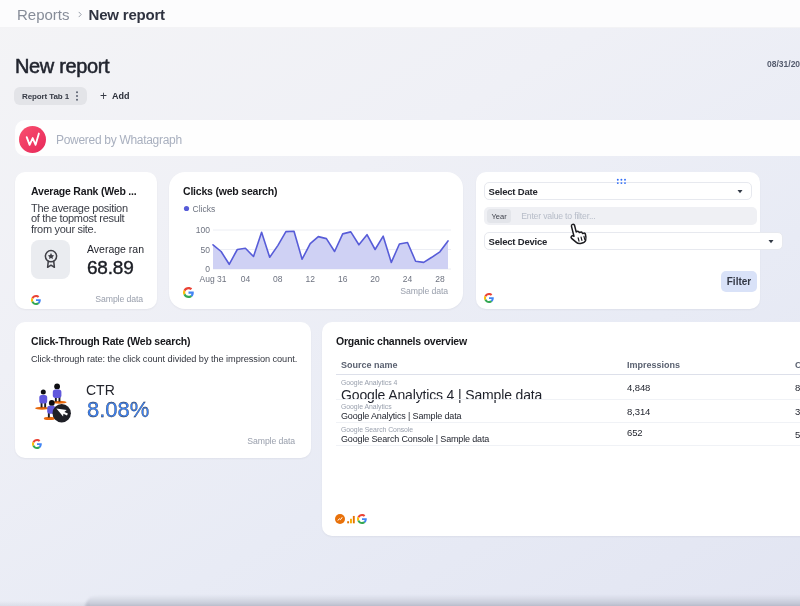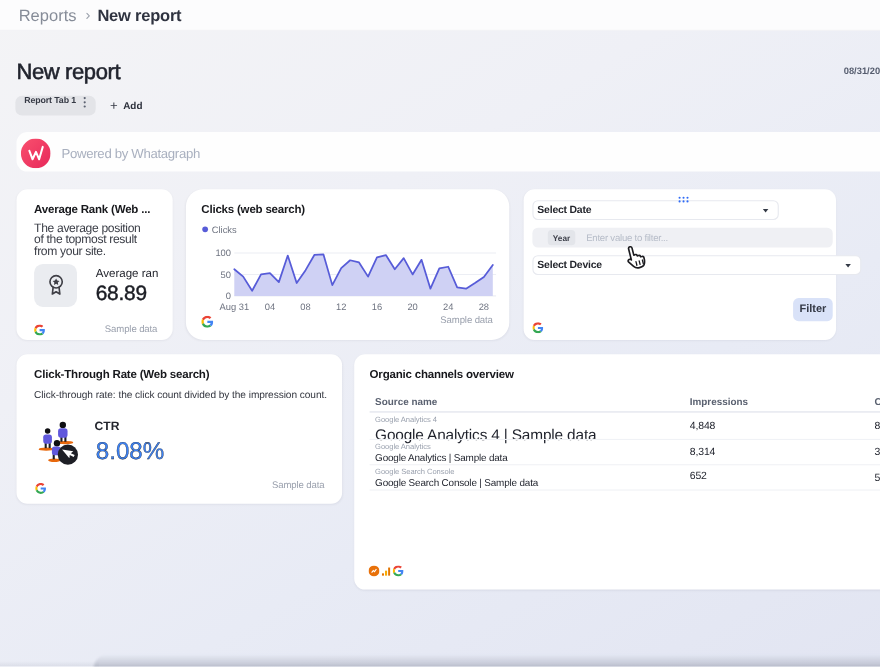--- a/index.html
+++ b/index.html
@@ -18,21 +18,21 @@
   <span style="color:#868c98;">Reports</span>
   <svg width="6" height="7" viewBox="0 0 6 7" style="margin:0 6px 0 7px;">
       <polyline points="2,1.2 4.2,3.5 2,5.8" fill="none" stroke="#9aa0ab" stroke-width="1" stroke-linecap="round" stroke-linejoin="round"></polyline>
     </svg>
   <span style="color:#2f3340;font-weight:700;letter-spacing:-0.2px;">New report</span>
 </div>
 
 <div class="abs" style="left:15px;top:55px;font-size:20px;font-weight:400;-webkit-text-stroke:0.5px #21242e;color:#21242e;letter-spacing:-0.35px;">New report</div>
 <div class="abs" style="left:767px;top:59px;font-size:8.5px;font-weight:700;color:#555c6e;white-space:nowrap;">08/31/2023 - 09/29/2023</div>
 
-<div class="abs" style="left:14px;top:87px;width:73px;height:18px;background:#e3e4e8;border-radius:6px;display:flex;align-items:flex-start;">
+<div class="abs" style="left:14px;top:87px;width:73px;height:18px;background:#e3e4e8;border-radius:6px;display:flex;align-items:center;">
   <span style="margin-left:8px;font-size:8px;font-weight:700;color:#363a45;white-space:nowrap;letter-spacing:-0.1px;">Report Tab 1</span>
   <svg width="4" height="12" viewBox="0 0 4 12" style="margin-left:6px;">
       <circle cx="2" cy="2.2" r="1" fill="#5b6170"></circle>
       <circle cx="2" cy="6" r="1" fill="#5b6170"></circle>
       <circle cx="2" cy="9.8" r="1" fill="#5b6170"></circle>
     </svg>
 </div>
 <div class="abs" style="left:100px;top:87px;height:18px;display:flex;align-items:center;font-size:9px;font-weight:700;color:#2b2f3a;">
   <span style="font-size:12px;font-weight:400;margin-right:5px;color:#363a45;">+</span>Add
 </div>
@@ -103,28 +103,28 @@
 
 <div class="card" style="left:476px;top:172px;width:284px;height:137px;">
   <svg class="abs" style="left:140px;top:6px;z-index:6;" width="11" height="7" viewBox="0 0 11 7">
     <circle cx="1.8" cy="1.8" r="0.95" fill="#2f6bf6"></circle>
       <circle cx="5.4" cy="1.8" r="0.95" fill="#2f6bf6"></circle>
       <circle cx="9" cy="1.8" r="0.95" fill="#2f6bf6"></circle>
     <circle cx="1.8" cy="5.1" r="0.95" fill="#2f6bf6"></circle>
       <circle cx="5.4" cy="5.1" r="0.95" fill="#2f6bf6"></circle>
       <circle cx="9" cy="5.1" r="0.95" fill="#2f6bf6"></circle>
   </svg>
-  <div class="abs" style="left:8px;top:10px;width:224px;height:18px;background:#fff;border:1px solid #e7e9ef;border-radius:5px;display:flex;align-items:center;justify-content:space-between;padding:0 8px 0 3.5px;">
+  <div class="abs" style="left:8px;top:10px;width:268px;height:18px;background:#fff;border:1px solid #e7e9ef;border-radius:5px;display:flex;align-items:center;justify-content:space-between;padding:0 8px 0 3.5px;">
     <span style="font-size:9.5px;font-weight:700;color:#23252c;letter-spacing:-0.2px;">Select Date</span>
     <svg width="6" height="5" viewBox="0 0 6 5">
         <polygon points="0.5,1 5.5,1 3,4.2" fill="#333a46"></polygon>
       </svg>
   </div>
   <div class="abs" style="left:8px;top:35px;width:273px;height:18px;background:#eff0f4;border-radius:5px;display:flex;align-items:center;">
-    <span style="margin-left:14px;background:#e3e5ea;border-radius:3.5px;padding:2.5px 4.5px;font-size:7.5px;font-weight:700;color:#3c3f49;">Year</span>
+    <span style="margin-left:3px;background:#e3e5ea;border-radius:3.5px;padding:2.5px 4.5px;font-size:7.5px;font-weight:400;color:#3c3f49;">Year</span>
     <span style="margin-left:10px;font-size:8.7px;color:#b6bcc8;letter-spacing:-0.2px;">Enter value to filter...</span>
   </div>
   <div class="abs" style="left:8px;top:60px;width:299px;height:18px;background:#fff;border:1px solid #e7e9ef;border-radius:5px;display:flex;align-items:center;justify-content:space-between;padding:0 8px 0 3.5px;gap:12px;">
     <span style="font-size:9.5px;font-weight:700;color:#23252c;letter-spacing:-0.2px;">Select Device</span>
     <svg width="6" height="5" viewBox="0 0 6 5">
         <polygon points="0.5,1 5.5,1 3,4.2" fill="#333a46"></polygon>
       </svg>
   </div>
 
   <svg class="abs" style="left:88px;top:47px;" width="26" height="30" viewBox="0 0 26 30">
@@ -158,21 +158,21 @@
     <rect x="20.8" y="9.4" width="8.6" height="8.5" rx="2.6" fill="#6058dc"></rect>
     <ellipse cx="17.4" cy="38.4" rx="5.6" ry="1.6" fill="#e8680c"></ellipse>
     <rect x="15.9" y="32" width="1.9" height="5.5" fill="#1c1c22"></rect>
     <circle cx="19.8" cy="22.9" r="2.9" fill="#0e0e12"></circle>
     <rect x="15.2" y="25.8" width="8" height="8" rx="2.4" fill="#6058dc"></rect>
     <circle cx="29.7" cy="33.3" r="9.2" fill="#1e1f26"></circle>
     <g transform="translate(24.4,28.6) rotate(-40) scale(0.8)">
         <path d="M0 0 L0 13 L2.6 10.5 L4.7 15 L7 14 L4.9 9.7 L8.6 9.7 Z" fill="#fff"></path>
       </g>
   </svg>
-  <div class="abs" style="left:71px;top:60px;font-size:11px;font-weight:700;color:#23252d;">CTR</div>
+  <div class="abs" style="left:71px;top:60px;font-size:14px;font-weight:400;color:#23252d;">CTR</div>
   <div class="abs" style="left:72px;top:75px;font-size:22px;font-weight:400;-webkit-text-stroke:0.3px #1b1d24;color:#3b82f6;">8.08%</div>
   <svg class="abs" style="left:17px;top:117px;" width="10" height="10" viewBox="0 0 48 48">
       <path fill="#EA4335" d="M24 9.5c3.54 0 6.71 1.22 9.21 3.6l6.85-6.85C35.9 2.38 30.47 0 24 0 14.62 0 6.51 5.38 2.56 13.22l7.98 6.19C12.43 13.72 17.74 9.5 24 9.5z"></path>
       <path fill="#4285F4" d="M46.98 24.55c0-1.57-.15-3.09-.38-4.55H24v9.02h12.94c-.58 2.96-2.26 5.48-4.78 7.18l7.73 6c4.51-4.18 7.09-10.36 7.09-17.65z"></path>
       <path fill="#FBBC05" d="M10.53 28.59c-.48-1.45-.76-2.99-.76-4.59s.27-3.14.76-4.59l-7.98-6.19C.92 16.46 0 20.12 0 24c0 3.88.92 7.54 2.56 10.78l7.97-6.19z"></path>
       <path fill="#34A853" d="M24 48c6.48 0 11.93-2.13 15.89-5.81l-7.73-6c-2.15 1.45-4.92 2.3-8.16 2.3-6.26 0-11.57-4.22-13.47-9.91l-7.98 6.19C6.51 42.62 14.62 48 24 48z"></path>
     </svg>
   <div class="abs sample" style="right:16px;top:114px;">Sample data</div>
 </div>
 

